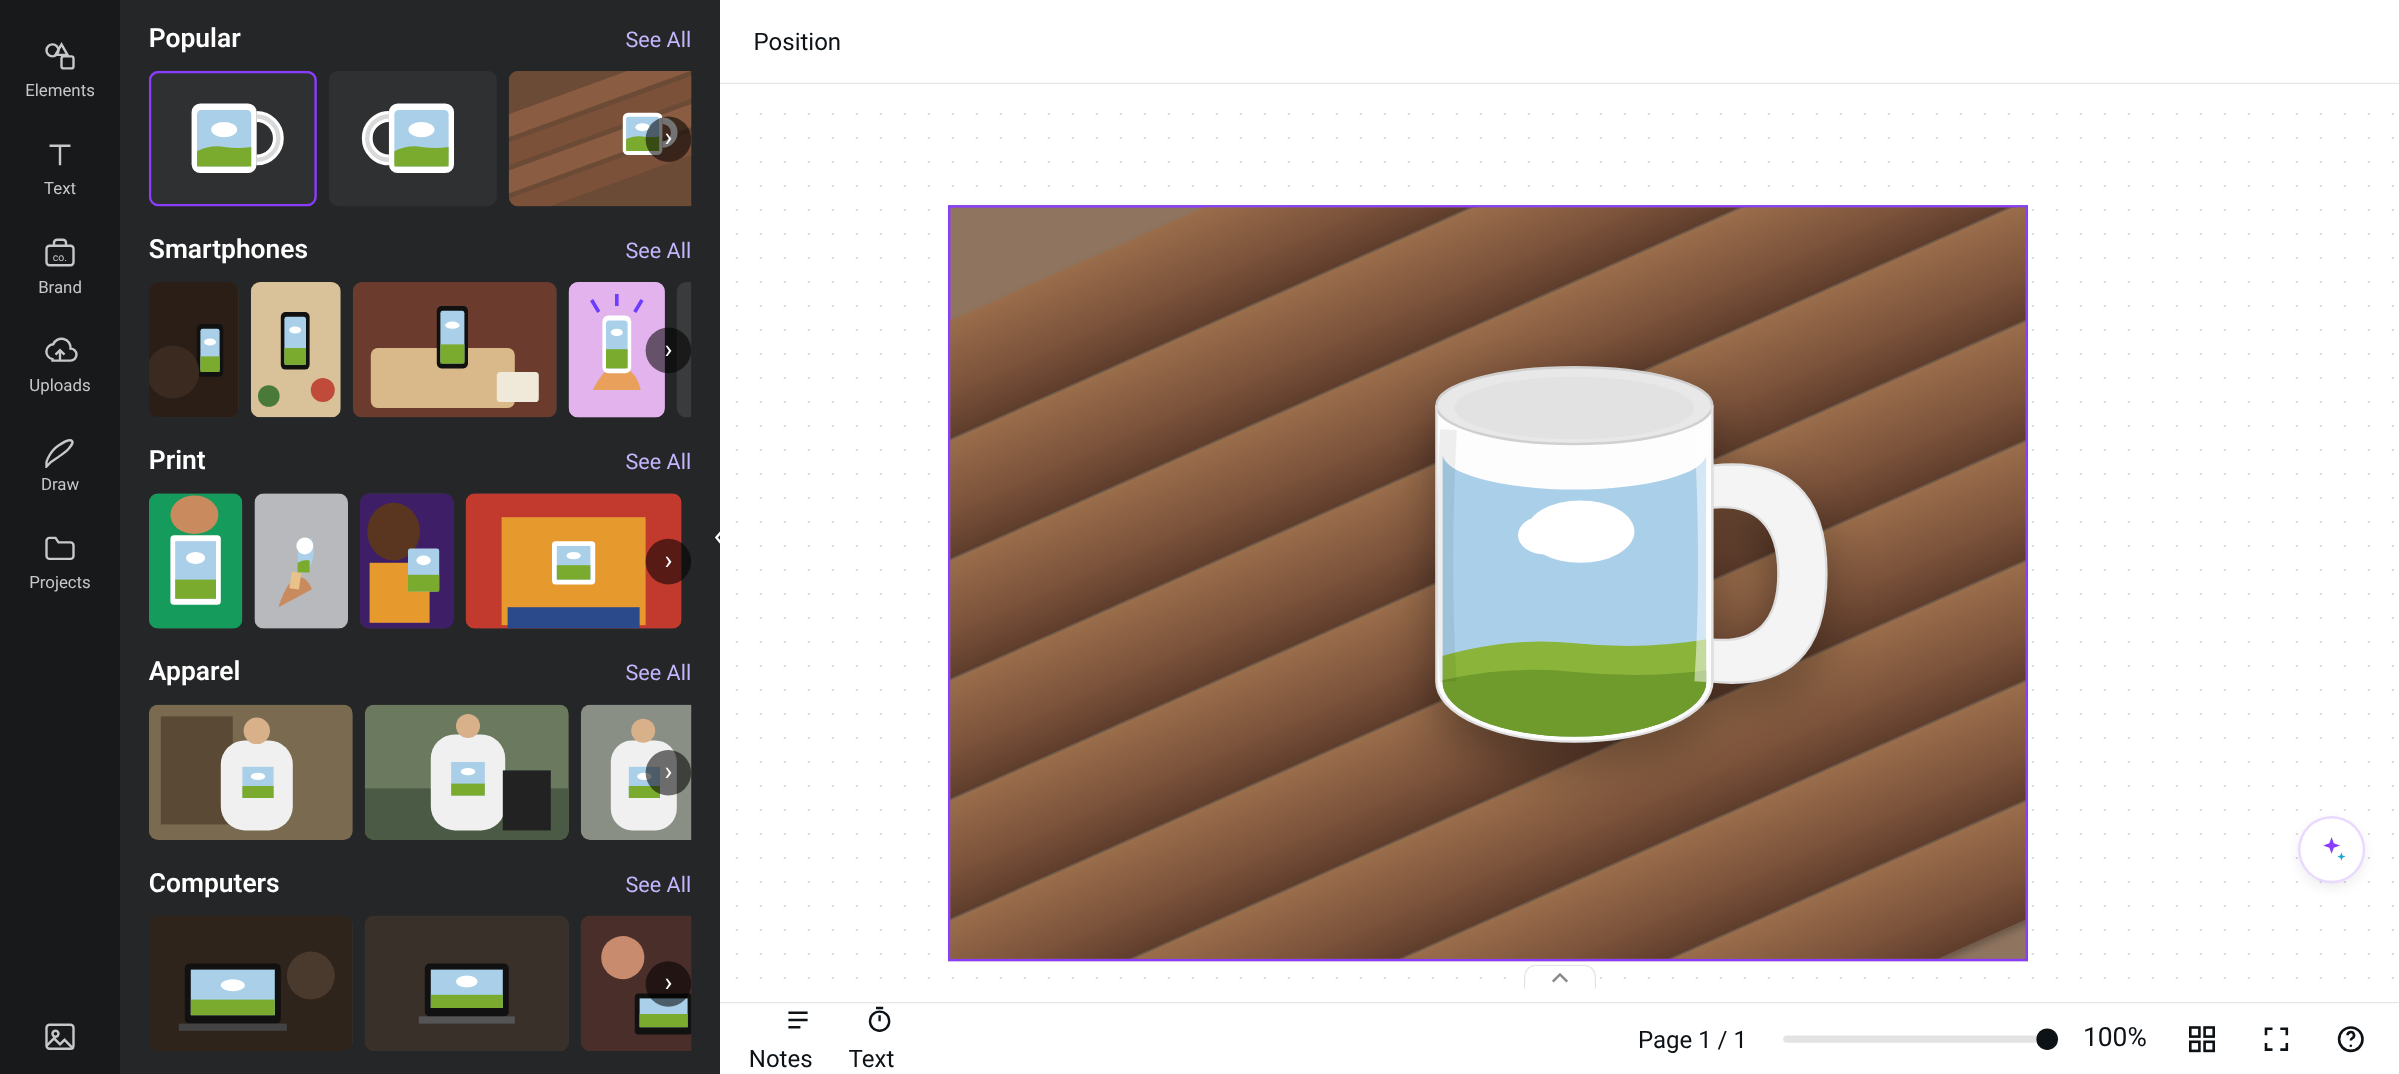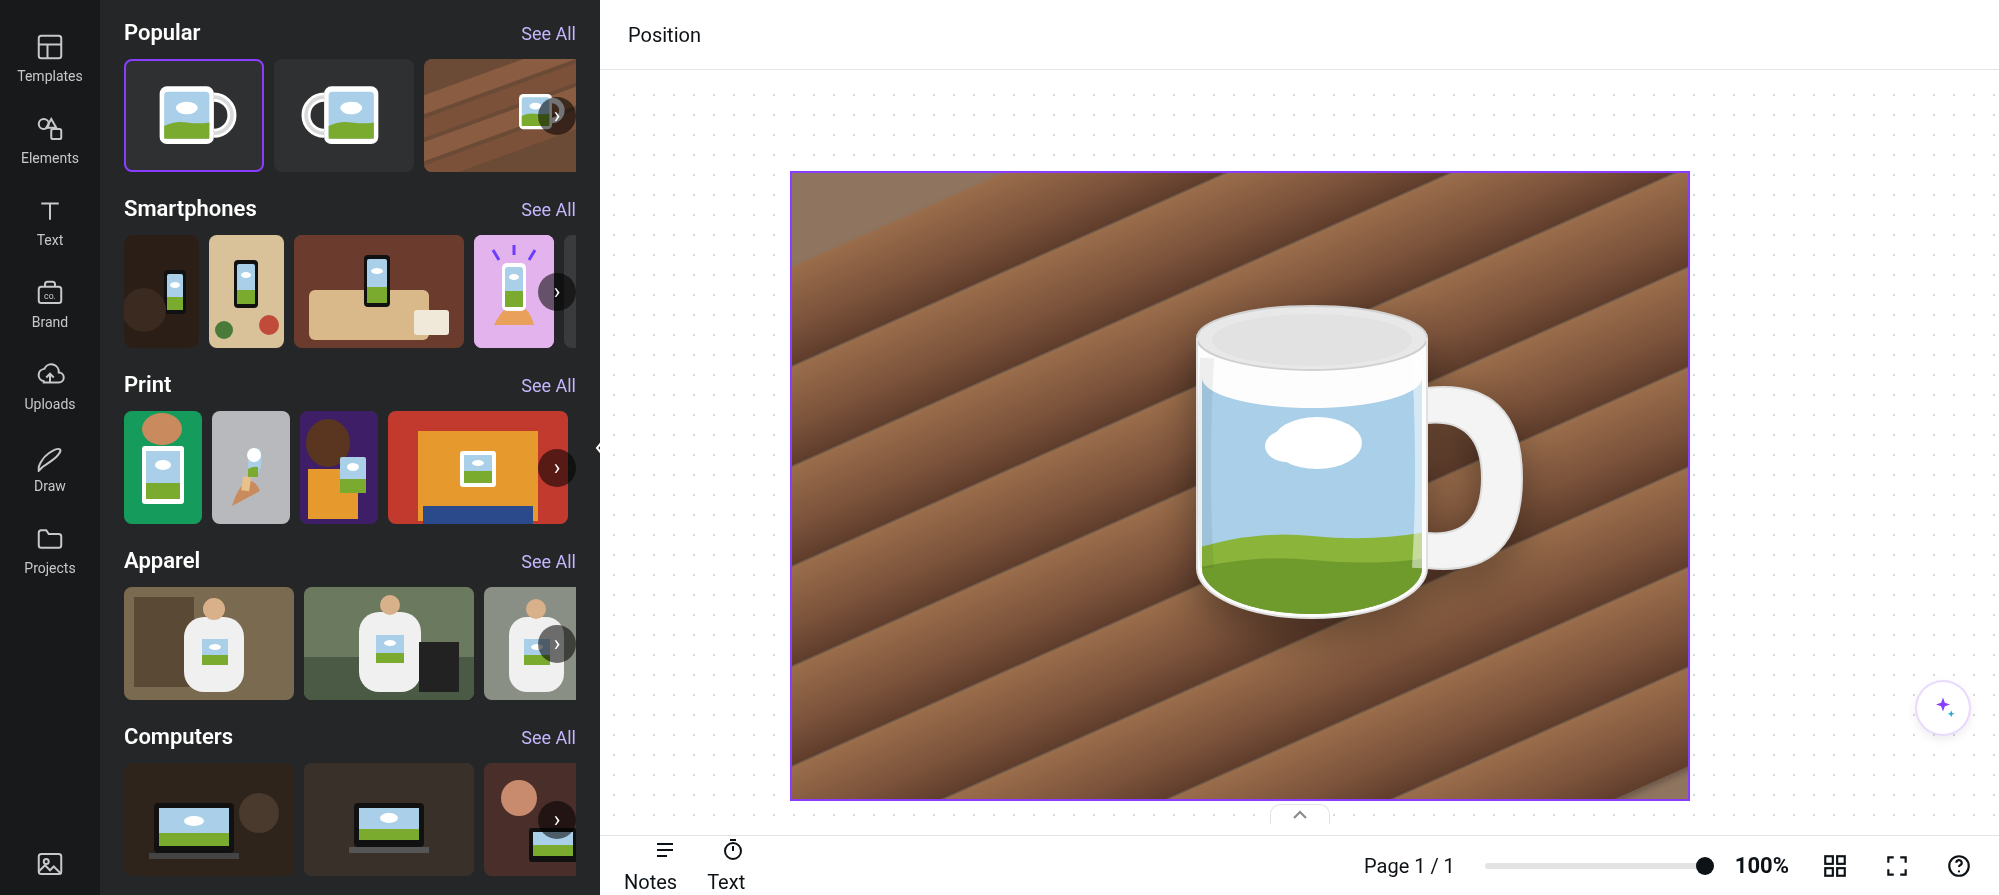--- a/index.html
+++ b/index.html
@@ -109,28 +109,20 @@
 
 .ph-svg { width:100%; height:100%; }
 
 </style>
 </head>
 <body>
 
 <div class="app">
 
   <div class="rail">
-    <div class="rail-item">
-      <svg viewBox="0 0 24 24" fill="none" stroke="currentColor" stroke-width="1.6">
-          <rect x="3" y="3" width="18" height="18" rx="2"></rect>
-          <line x1="3" y1="10" x2="21" y2="10"></line>
-          <line x1="10" y1="10" x2="10" y2="21"></line>
-        </svg>
-      <span>Templates</span>
-    </div>
     <div class="rail-item">
       <svg viewBox="0 0 24 24" fill="none" stroke="currentColor" stroke-width="1.6">
           <circle cx="7" cy="8" r="4"></circle>
           <rect x="13" y="12" width="8" height="8" rx="1.5"></rect>
           <path d="M13 4 l4 7 h-8 z"></path>
         </svg>
       <span>Elements</span>
     </div>
     <div class="rail-item">
       <svg viewBox="0 0 24 24" fill="none" stroke="currentColor" stroke-width="1.6">
@@ -465,21 +457,21 @@
             <line x1="12" y1="13" x2="12" y2="8"></line>
             <line x1="9" y1="2" x2="15" y2="2"></line>
           </svg>
         <span>Text</span>
       </div>
       <div class="bb-spacer"></div>
       <div style="font-size:20px;">Page 1 / 1</div>
       <div class="zoom-slider">
         <div class="zoom-knob"></div>
       </div>
-      <div style="font-size:22px;font-weight:700;">100%</div>
+      <div style="font-size:22px;font-weight:400;">100%</div>
       <div class="bb-iconbtn">
         <svg viewBox="0 0 24 24" fill="none" stroke="#0d1216" stroke-width="2">
             <rect x="3" y="3" width="7" height="7"></rect>
             <rect x="14" y="3" width="7" height="7"></rect>
             <rect x="3" y="14" width="7" height="7"></rect>
             <rect x="14" y="14" width="7" height="7"></rect>
           </svg>
       </div>
       <div class="bb-iconbtn">
         <svg viewBox="0 0 24 24" fill="none" stroke="#0d1216" stroke-width="2">

